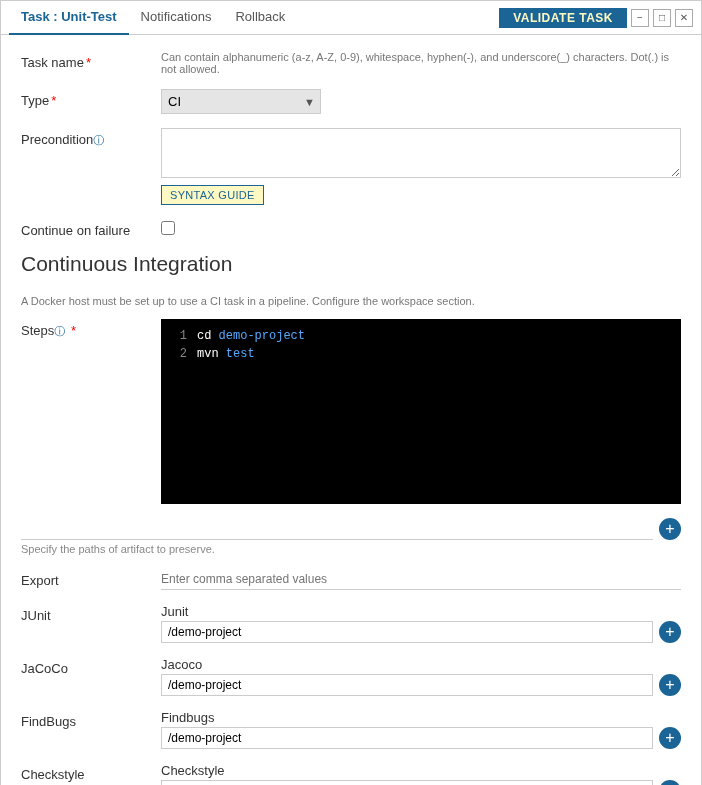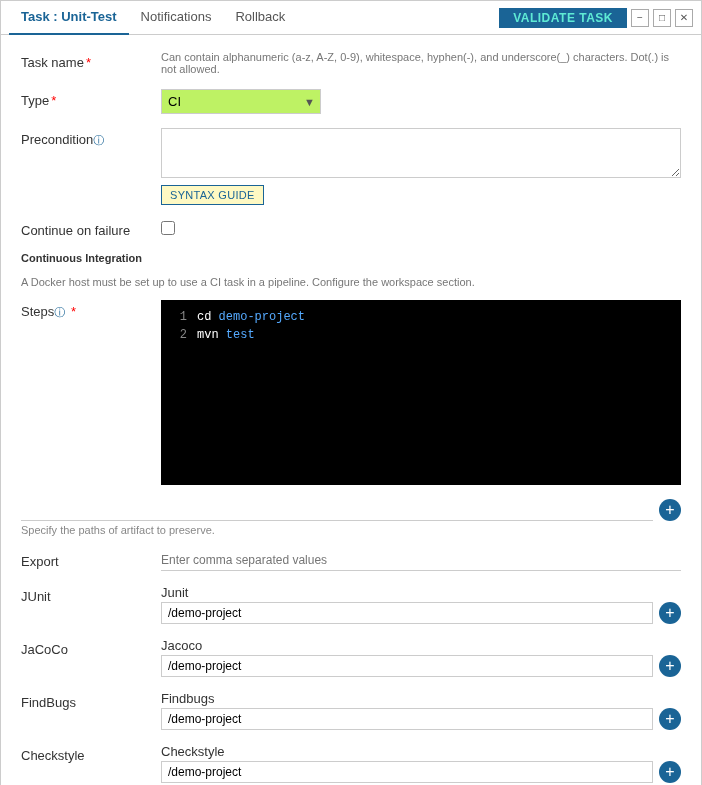--- a/index.html
+++ b/index.html
@@ -41,21 +41,21 @@
       font-weight: bold;
     }
     .tab-actions {
       margin-left: auto;
       display: flex;
       align-items: center;
       gap: 4px;
     }
     .validate-btn {
       background: #1a6496;
-      color: #5eead4;
+      color: #fef9c3;
       border: none;
       padding: 3px 14px;
       font-size: 12px;
       font-weight: bold;
       cursor: pointer;
       letter-spacing: 0.5px;
     }
     .win-btn {
       background: none;
       border: 1px solid #aaa;
@@ -110,21 +110,21 @@
     }
     .select-wrap {
       position: relative;
       display: inline-block;
       width: 160px;
     }
     .select-wrap select {
       width: 100%;
       padding: 4px 24px 4px 6px;
       border: 1px solid #ccc;
-      background: #bef264;
+      background: #e5e5e5;
       font-size: 13px;
       appearance: none;
       cursor: pointer;
     }
     .select-arrow {
       position: absolute;
       right: 6px;
       top: 50%;
       transform: translateY(-50%);
       pointer-events: none;
@@ -154,24 +154,24 @@
       align-items: center;
       padding-top: 2px;
     }
     .checkbox-wrap input[type="checkbox"] {
       width: 14px;
       height: 14px;
       cursor: pointer;
     }
     
     .section-heading {
-      font-size: 11px;
+      font-size: 21px;
       color: #333;
-      font-weight: bold;
-      margin-bottom: 12px;
+      font-weight: normal;
+      margin-bottom: 19px;
     }
     .section-desc {
       font-size: 11px;
       color: #777;
       margin-bottom: 12px;
     }
     
     .code-editor {
       background: #000;
       color: #fff;

